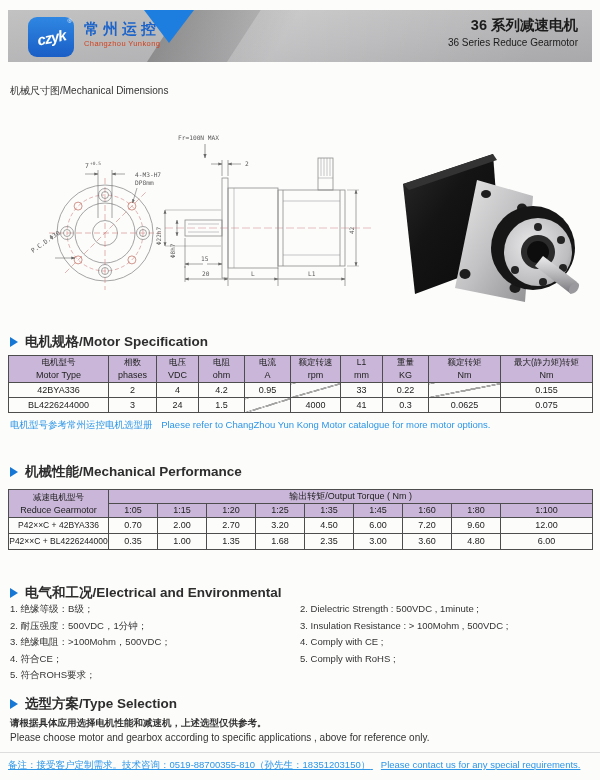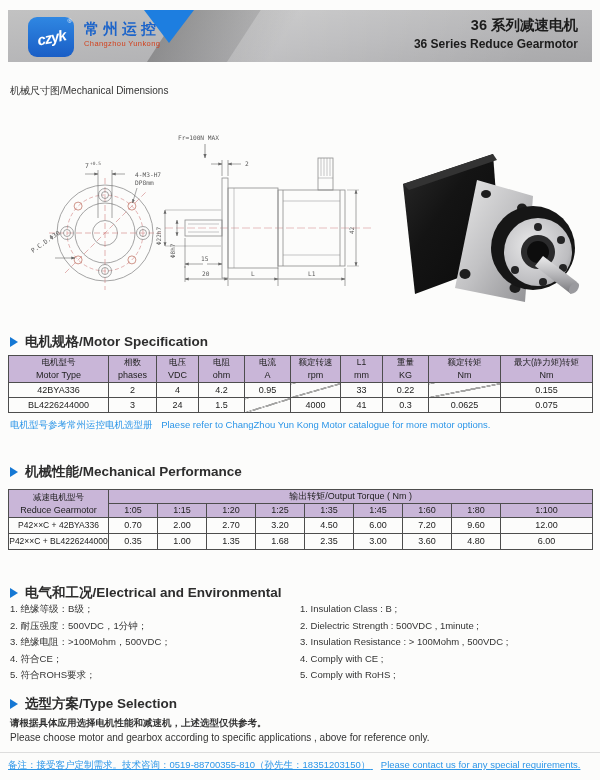--- a/index.html
+++ b/index.html
@@ -21,21 +21,21 @@
     border-top:33px solid #1d7ee0;}
   .logo-badge{position:absolute;left:20px;top:7px;width:46px;height:40px;border-radius:9px;
     background:linear-gradient(#2f87e2,#1a5ec6);display:flex;align-items:center;justify-content:center;}
   .logo-mark{color:#fff;font-style:italic;font-weight:bold;font-size:15px;transform:rotate(-12deg);letter-spacing:-1px;}
   .logo-reg{position:absolute;right:2px;top:1px;color:#fff;font-size:6px;}
   .company{position:absolute;left:76px;top:11px;line-height:1;}
   .company-cn{font-size:15px;font-weight:bold;color:#1c64ca;letter-spacing:4px;}
   .company-en{font-size:7.5px;color:#d2421e;margin-top:4px;letter-spacing:.4px;}
   .head-titles{position:absolute;right:14px;top:6px;text-align:right;color:#1b1b1b;line-height:1.35;}
   .head-title-cn{font-size:14.5px;font-weight:bold;}
-  .head-title-en{font-size:12px;font-weight:bold;}
+  .head-title-en{font-size:10px;font-weight:normal;}
   
   .mech-dim-label{position:absolute;left:10px;top:84px;font-size:10px;color:#333;}
   .sec{position:absolute;left:10px;display:flex;align-items:center;gap:7px;}
   .tri{width:0;height:0;border-top:5.5px solid transparent;border-bottom:5.5px solid transparent;
     border-left:8px solid #1678d4;flex:0 0 auto;}
   .sec-text{font-size:13.5px;font-weight:bold;color:#2d2d2d;}
   
   .drawing{position:absolute;left:15px;top:98px;}
   .photo{position:absolute;left:385px;top:142px;}
   .drawing text{fill:#5a5a5a;font-family:"DejaVu Sans Mono",monospace;}
@@ -427,21 +427,20 @@
 </div>
 
 <div class="elec-col elec-cn">
   <div>1. 绝缘等级：B级；</div>
   <div>2. 耐压强度：500VDC，1分钟；</div>
   <div>3. 绝缘电阻：&gt;100Mohm，500VDC；</div>
   <div>4. 符合CE；</div>
   <div>5. 符合ROHS要求；</div>
 </div>
 <div class="elec-col elec-en">
-  <div>1. Insulation Class : B ;</div>
   <div>2. Dielectric Strength : 500VDC , 1minute ;</div>
   <div>3. Insulation Resistance : &gt; 100Mohm , 500VDC ;</div>
   <div>4. Comply with CE ;</div>
   <div>5. Comply with RoHS ;</div>
 </div>
 
 <div class="sec" style="top:695px;">
   <span class="tri"></span>
   <span class="sec-text">选型方案/Type Selection</span>
 </div>

